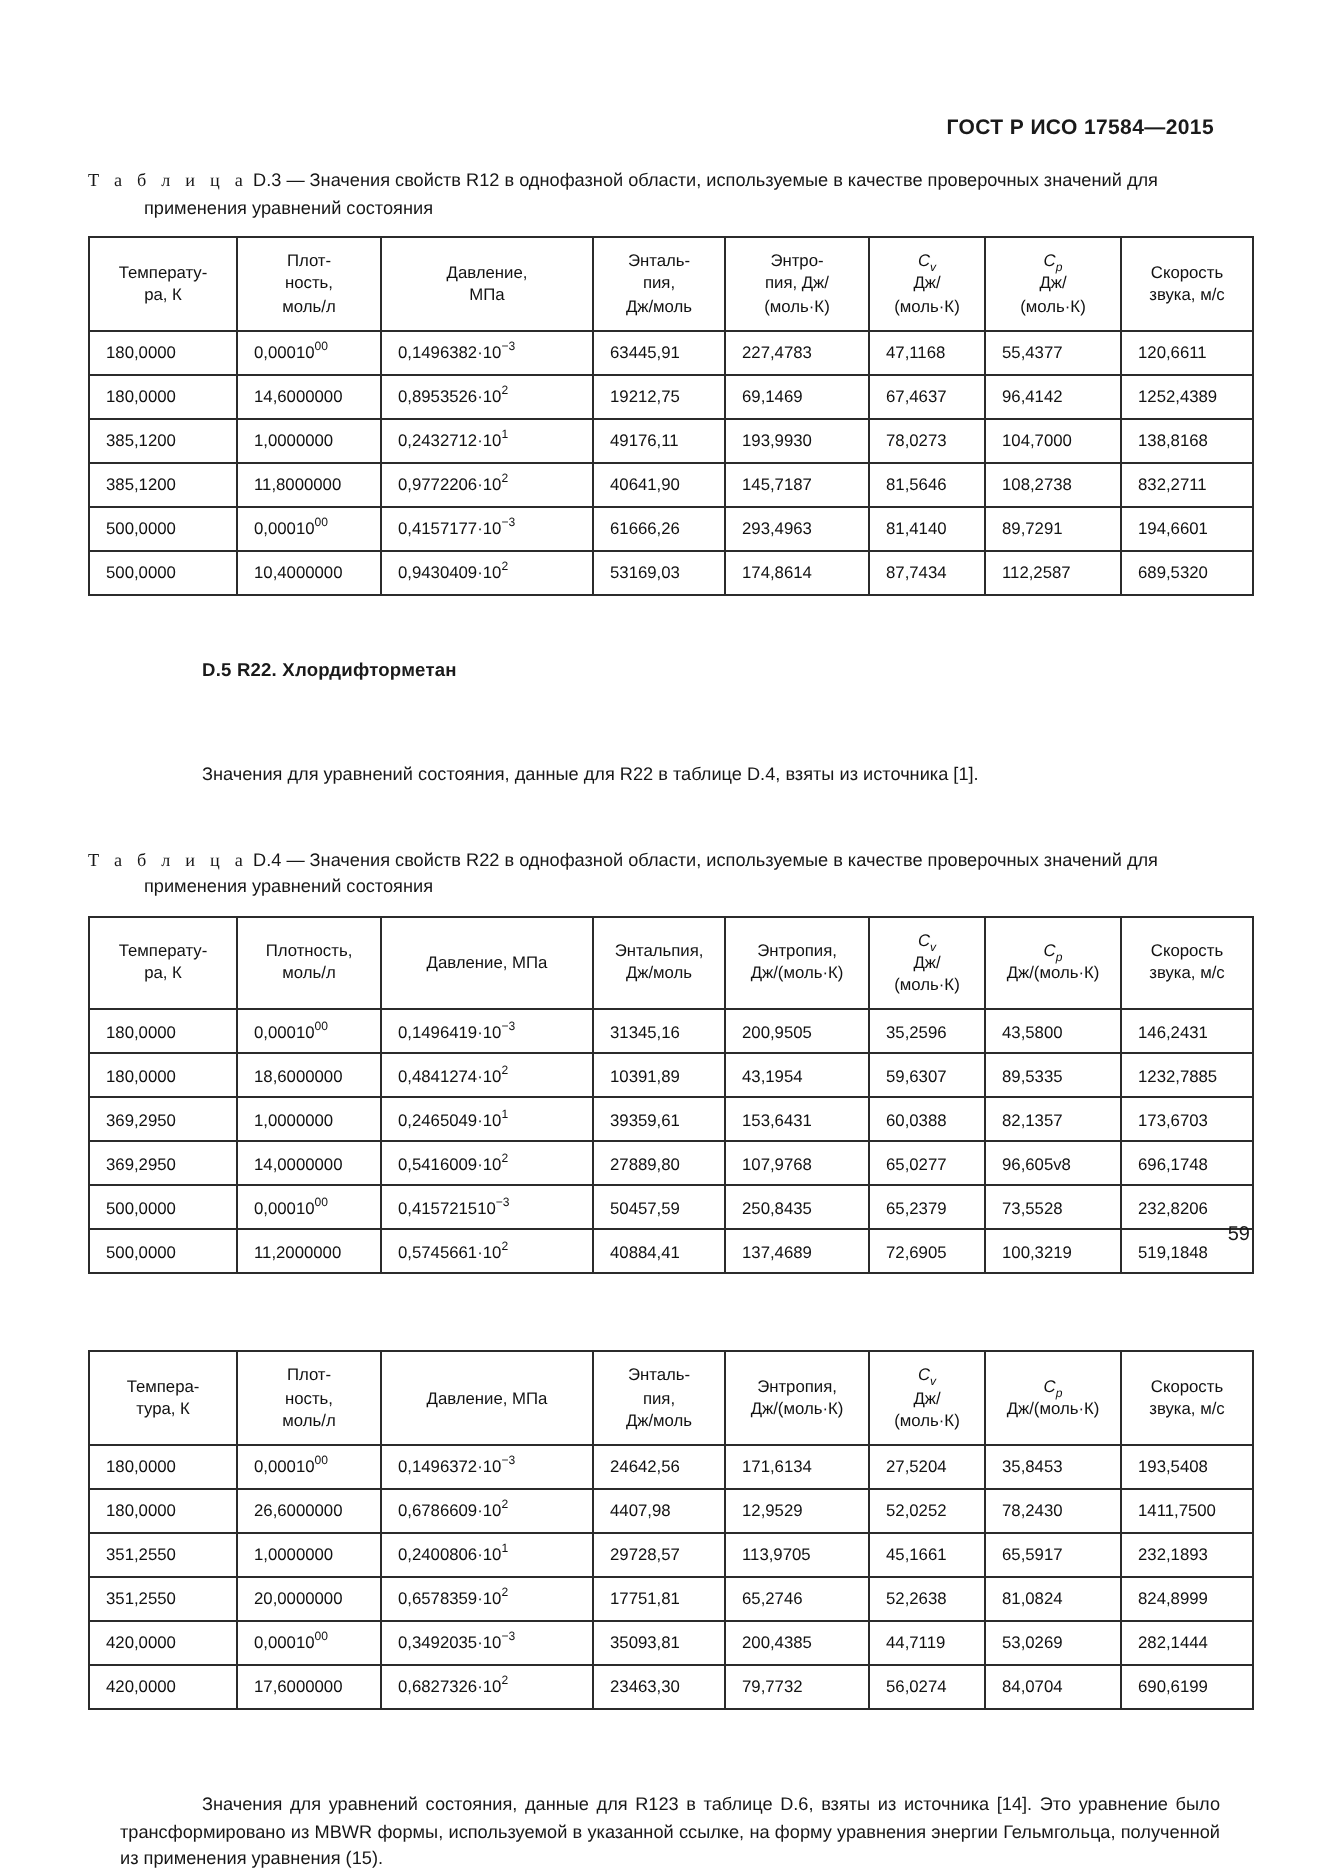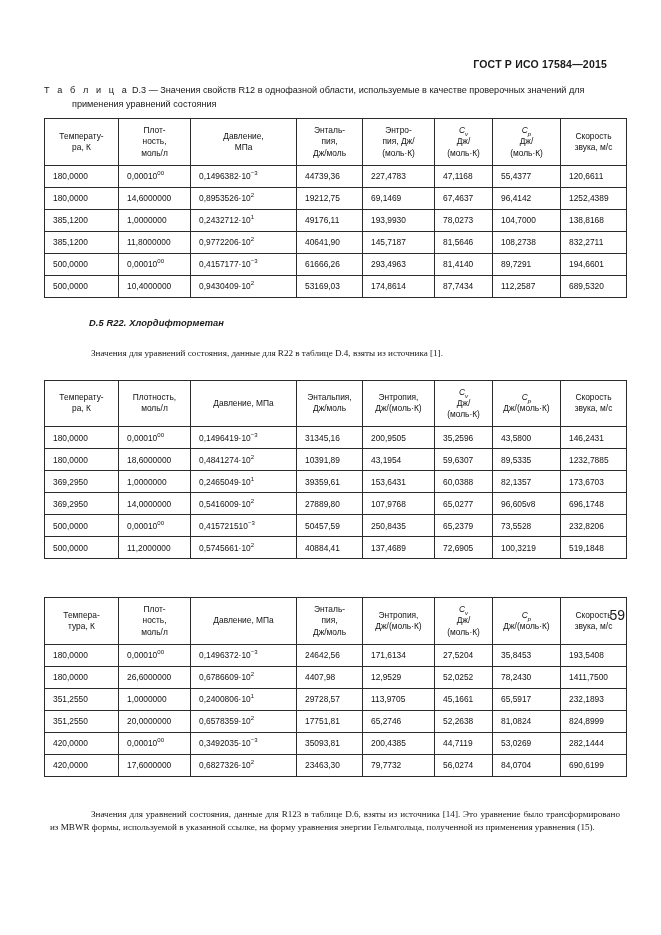--- a/index.html
+++ b/index.html
@@ -56,39 +56,38 @@
   .tbl-caption {
     font-size: 9.1px;
     line-height: 13.6px;
     margin: 0 0 7px 0;
     padding-left: 28px;
     text-indent: -28px;
     color: #161616;
   }
   .tbl-caption .sp {
     letter-spacing: 2.6px;
+    font-family: Liberation Serif, serif;
   }
 
   .sect-head {
     font-size: 9.3px;
     font-weight: bold;
-    margin: 4px;
+    margin: 16px;
     padding-left: 41px;
     letter-spacing: 0.1px;
-    font-style: italic;
   }
 
   .para {
     font-size: 9.1px;
     line-height: 13.7px;
-    margin: 6px;
+    margin: 16px;
     text-align: justify;
     text-indent: 41px;
     color: #161616;
-    font-family: Liberation Serif, serif;
   }
   .gap-b { height: 9px; }
   .gap-c { height: 13px; }
   .gap-d { height: 16px; }
 
   
   table.prop {
     border-collapse: collapse;
     width: 582px;
     table-layout: fixed;
@@ -135,21 +134,21 @@
   col.c-enth  { width: 66px; }
   col.c-entr  { width: 72px; }
   col.c-cv    { width: 58px; }
   col.c-cp    { width: 68px; }
   col.c-snd   { width: 66px; }
 
   .page-num {
     position: absolute;
     right: 40px;
     bottom: 62px;
-    font-size: 14px;
+    font-size: 10px;
   }
 </style>
 </head>
 <body>
 
 <div class="page">
 
   <div class="doc-header">ГОСТ Р ИСО 17584—2015</div>
   <div class="header-rule"></div>
 
@@ -180,21 +179,21 @@
           <th><span class="ital">C<sub>v</sub></span><br>Дж/<br>(моль·К)</th>
           <th><span class="ital">C<sub>p</sub></span><br>Дж/<br>(моль·К)</th>
           <th>Скорость<br>звука, м/с</th>
         </tr>
       </thead>
       <tbody>
           <tr>
             <td>180,0000</td>
             <td>0,00010<sup>00</sup></td>
             <td>0,1496382·10<sup>−3</sup></td>
-            <td>44739,36</td>
+            <td>63445,91</td>
             <td>227,4783</td>
             <td>47,1168</td>
             <td>55,4377</td>
             <td>120,6611</td>
           </tr>
           <tr>
             <td>180,0000</td>
             <td>14,6000000</td>
             <td>0,8953526·10<sup>2</sup></td>
             <td>19212,75</td>
@@ -247,20 +246,23 @@
     </table>
 
     <div class="gap-d"></div>
 
     <h3 class="sect-head">D.5 R22. Хлордифторметан</h3>
     <div class="gap-b"></div>
     <p class="para">Значения для уравнений состояния, данные для R22 в таблице D.4, взяты из источника [1].</p>
 
     <div class="gap-c"></div>
 
+    <p class="tbl-caption">
+      <span class="sp">Т а б л и ц а</span><span> </span><span>D.4</span><span> </span><span>— Значения свойств R22 в однофазной области, используемые в качестве проверочных значений для применения уравнений состояния</span>
+    </p>
 
     <table class="prop">
       <colgroup>
         <col class="c-temp">
           <col class="c-dens">
           <col class="c-press">
           <col class="c-enth">
         <col class="c-entr">
           <col class="c-cv">
           <col class="c-cp">

